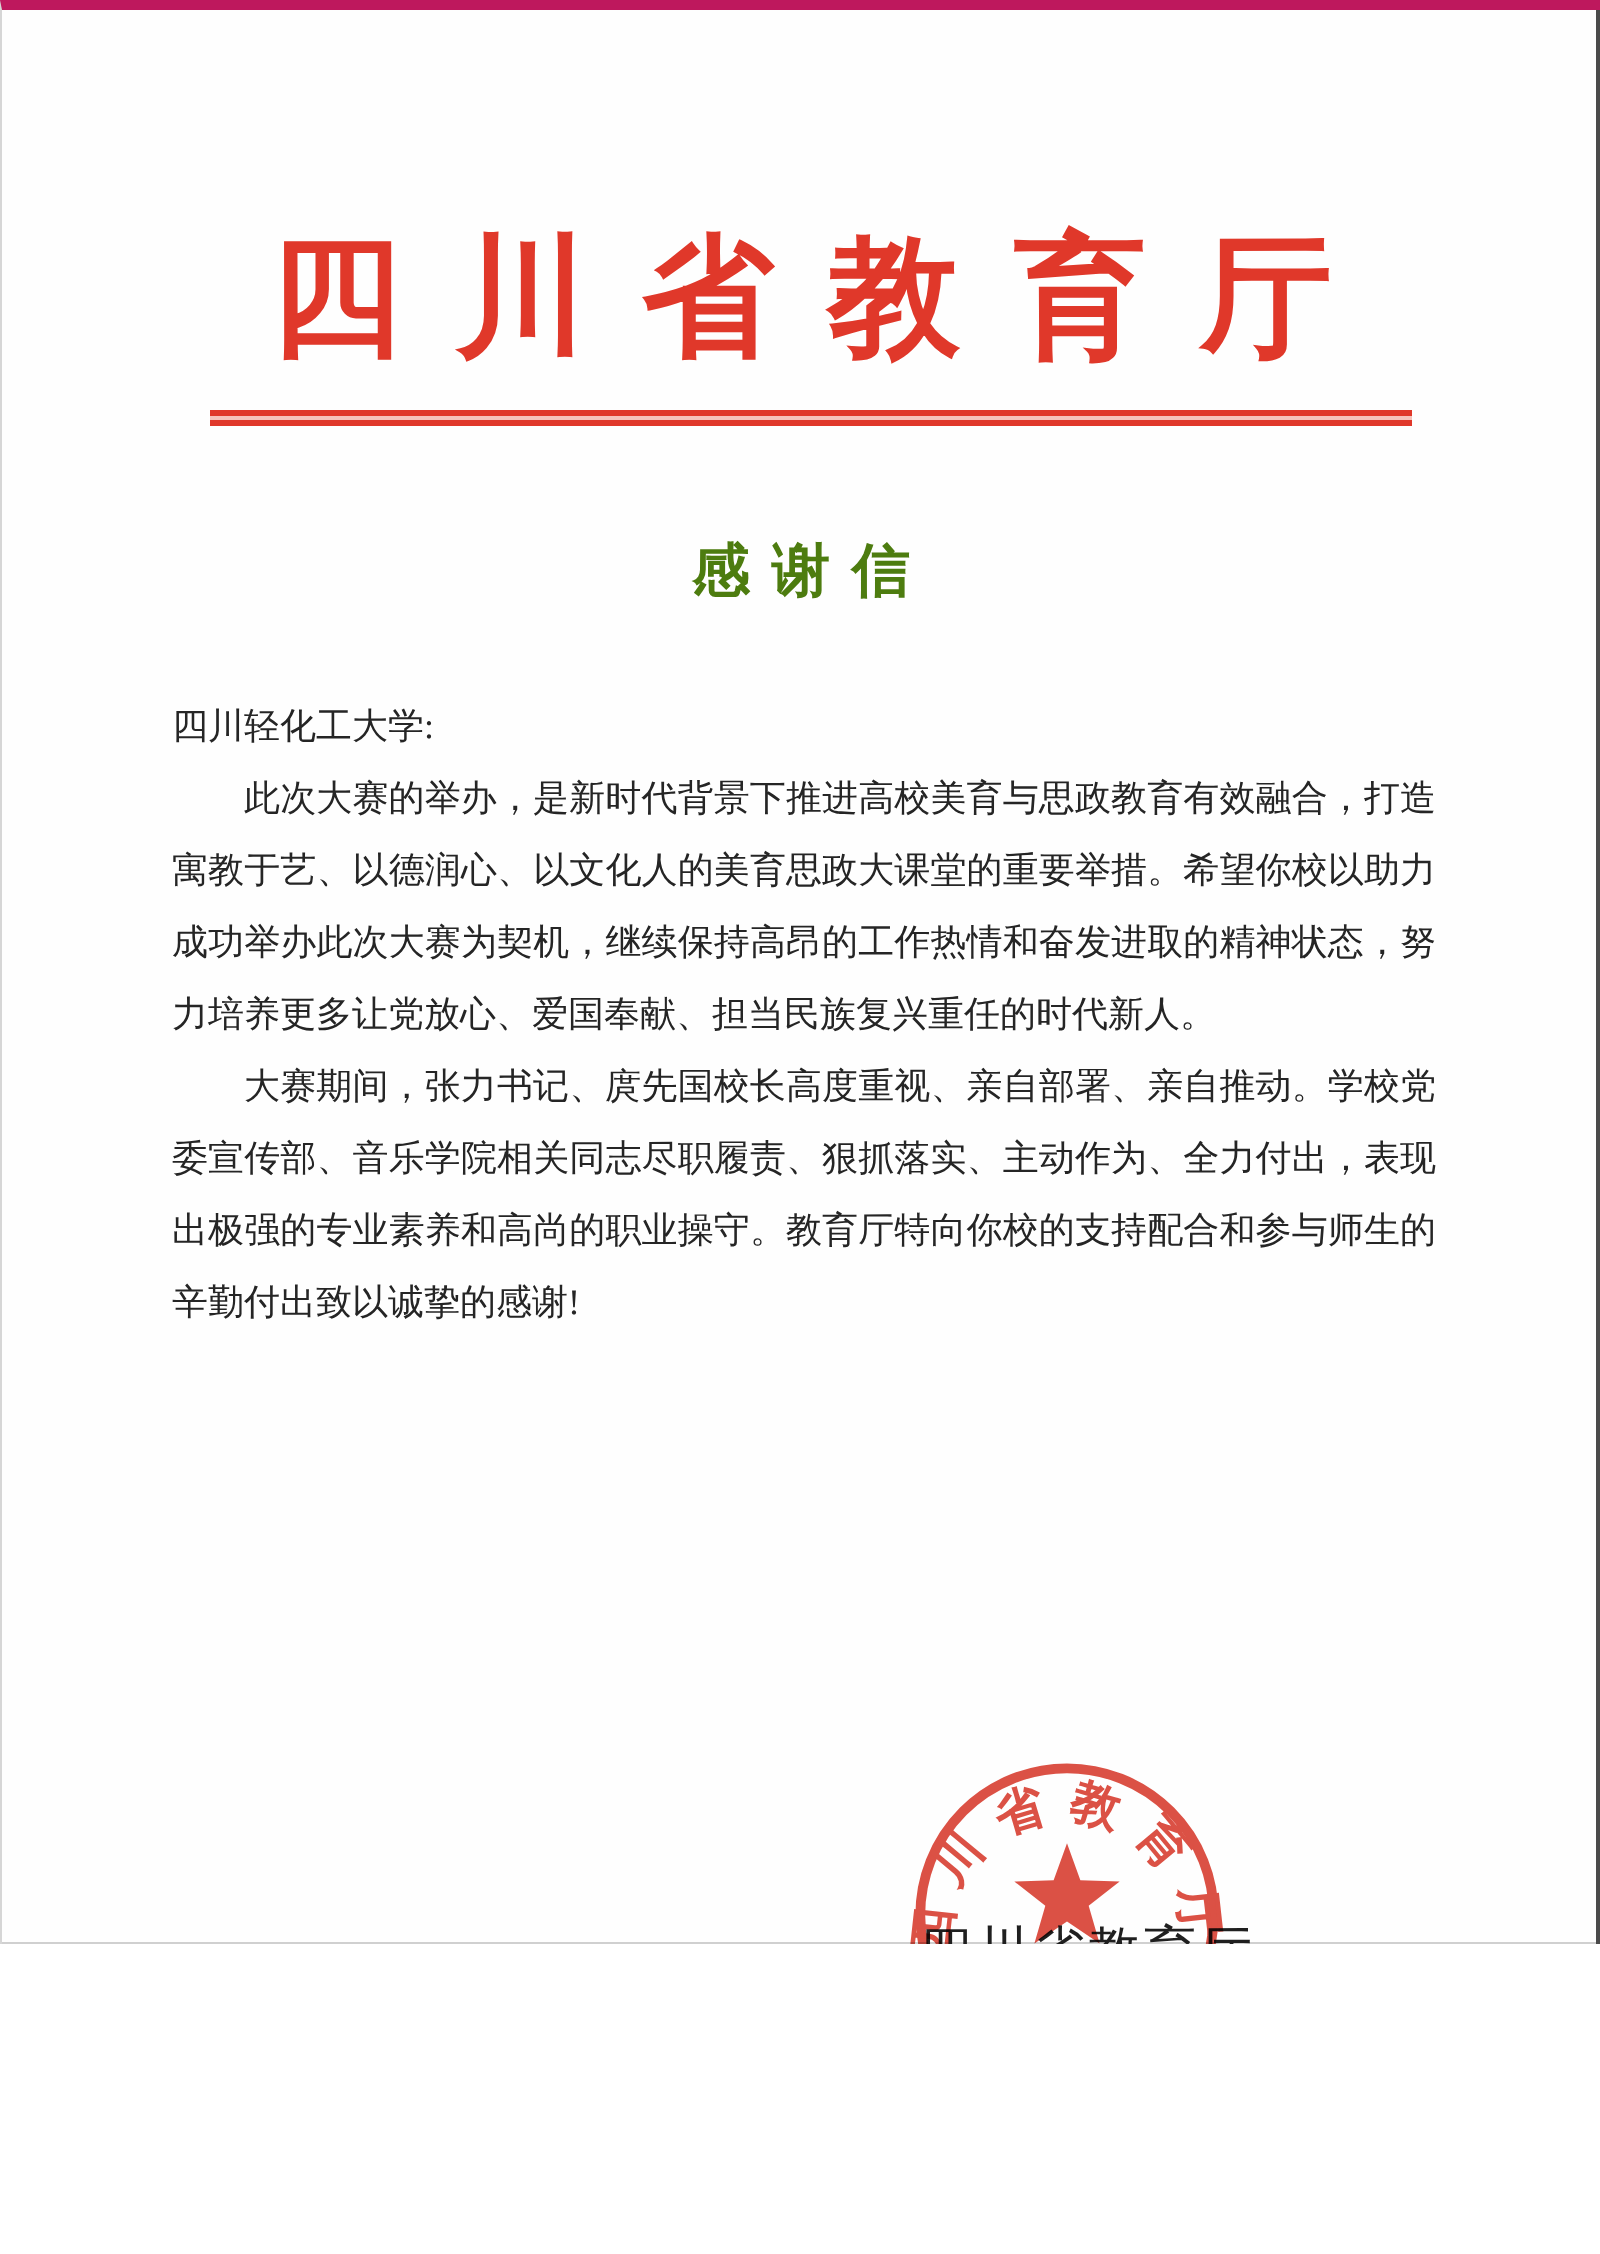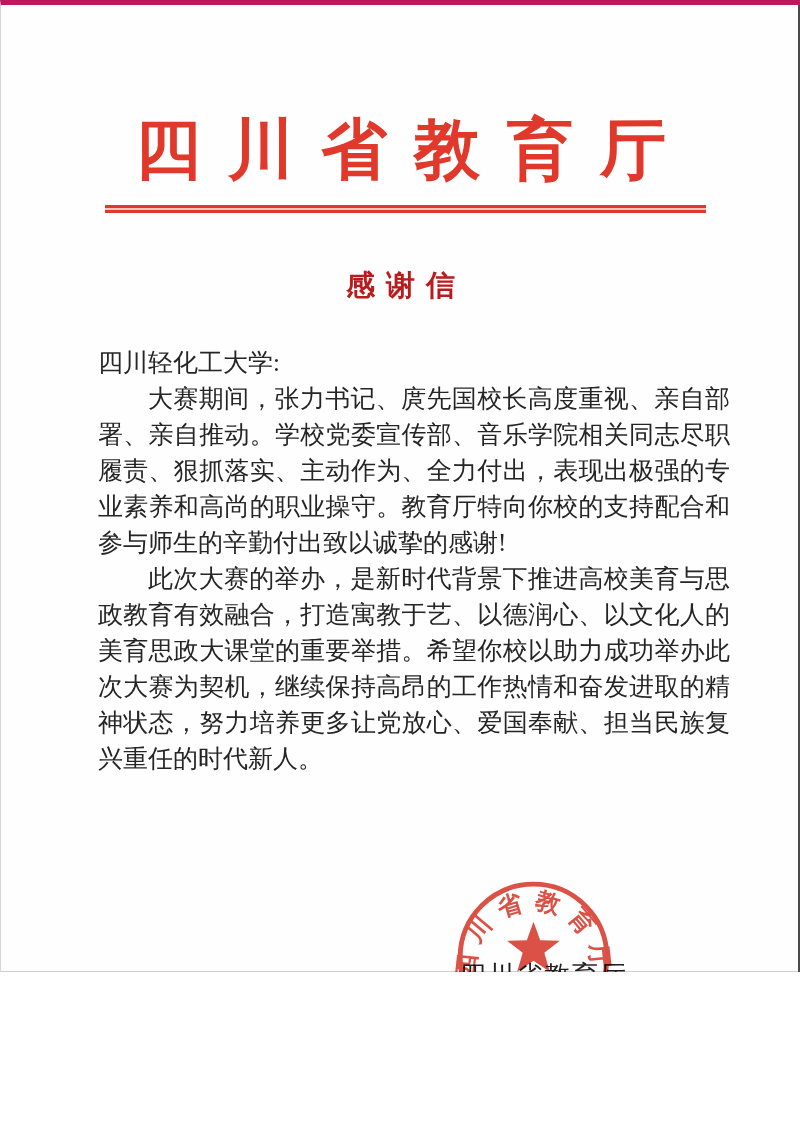--- a/index.html
+++ b/index.html
@@ -30,28 +30,28 @@
   }
   .rule-top{
     position:absolute;left:104px;top:200px;width:601px;height:8px;
     background:linear-gradient(to bottom,
       var(--accent_red) 0%,var(--accent_red) 40%,
       var(--rule_light) 40%,var(--rule_light) 60%,
       var(--accent_red) 60%,var(--accent_red) 100%);
   }
   .letter-title{
     position:absolute;left:0;top:261px;width:100%;margin:0;
-    text-align:center;color:#b91c1c;
+    text-align:center;color:#4d7c0f;
     font-size:29px;font-weight:bold;
     letter-spacing:11px;text-indent:11px;
   }
   .body-text{
-    position:absolute;left:97px;top:340px;width:632px;
+    position:absolute;left:85px;top:340px;width:632px;
     color:var(--ink);
-    font-size:25px;line-height:36px;
+    font-size:18px;line-height:36px;
     text-align:justify;
   }
   .body-text p{margin:0;}
   .body-text p.para{text-indent:2em;}
   .signature{
     position:absolute;left:433px;top:953px;width:220px;
     text-align:center;color:#1f1f1f;
     font-size:26px;letter-spacing:2px;white-space:nowrap;
   }
   .sign-date{
@@ -83,22 +83,22 @@
 <div class="page">
 
   <div class="agency">四川省教育厅</div>
 
   <div class="rule-top"></div>
 
   <h1 class="letter-title">感谢信</h1>
 
   <div class="body-text">
     <p class="salutation">四川轻化工大学:</p>
+    <p class="para">此次大赛的举办，是新时代背景下推进高校美育与思政教育有效融合，打造寓教于艺、以德润心、以文化人的美育思政大课堂的重要举措。希望你校以助力成功举办此次大赛为契机，继续保持高昂的工作热情和奋发进取的精神状态，努力培养更多让党放心、爱国奉献、担当民族复兴重任的时代新人。</p>
     <p class="para">大赛期间，张力书记、庹先国校长高度重视、亲自部署、亲自推动。学校党委宣传部、音乐学院相关同志尽职履责、狠抓落实、主动作为、全力付出，表现出极强的专业素养和高尚的职业操守。教育厅特向你校的支持配合和参与师生的辛勤付出致以诚挚的感谢!</p>
-    <p class="para">此次大赛的举办，是新时代背景下推进高校美育与思政教育有效融合，打造寓教于艺、以德润心、以文化人的美育思政大课堂的重要举措。希望你校以助力成功举办此次大赛为契机，继续保持高昂的工作热情和奋发进取的精神状态，努力培养更多让党放心、爱国奉献、担当民族复兴重任的时代新人。</p>
   </div>
 
   <div class="signature">四川省教育厅</div>
 
   <div class="sign-date">2024 年 11 月 21 日</div>
 
   <svg class="seal" viewBox="0 0 200 200" xmlns="http://www.w3.org/2000/svg">
     <defs>
       <path id="sealArcTop" d="M 30,130 A 72,72 0 1 1 170,130" fill="none"></path>
       <path id="sealArcBottom" d="M 40,135 A 65,65 0 0 0 160,135" fill="none"></path>

